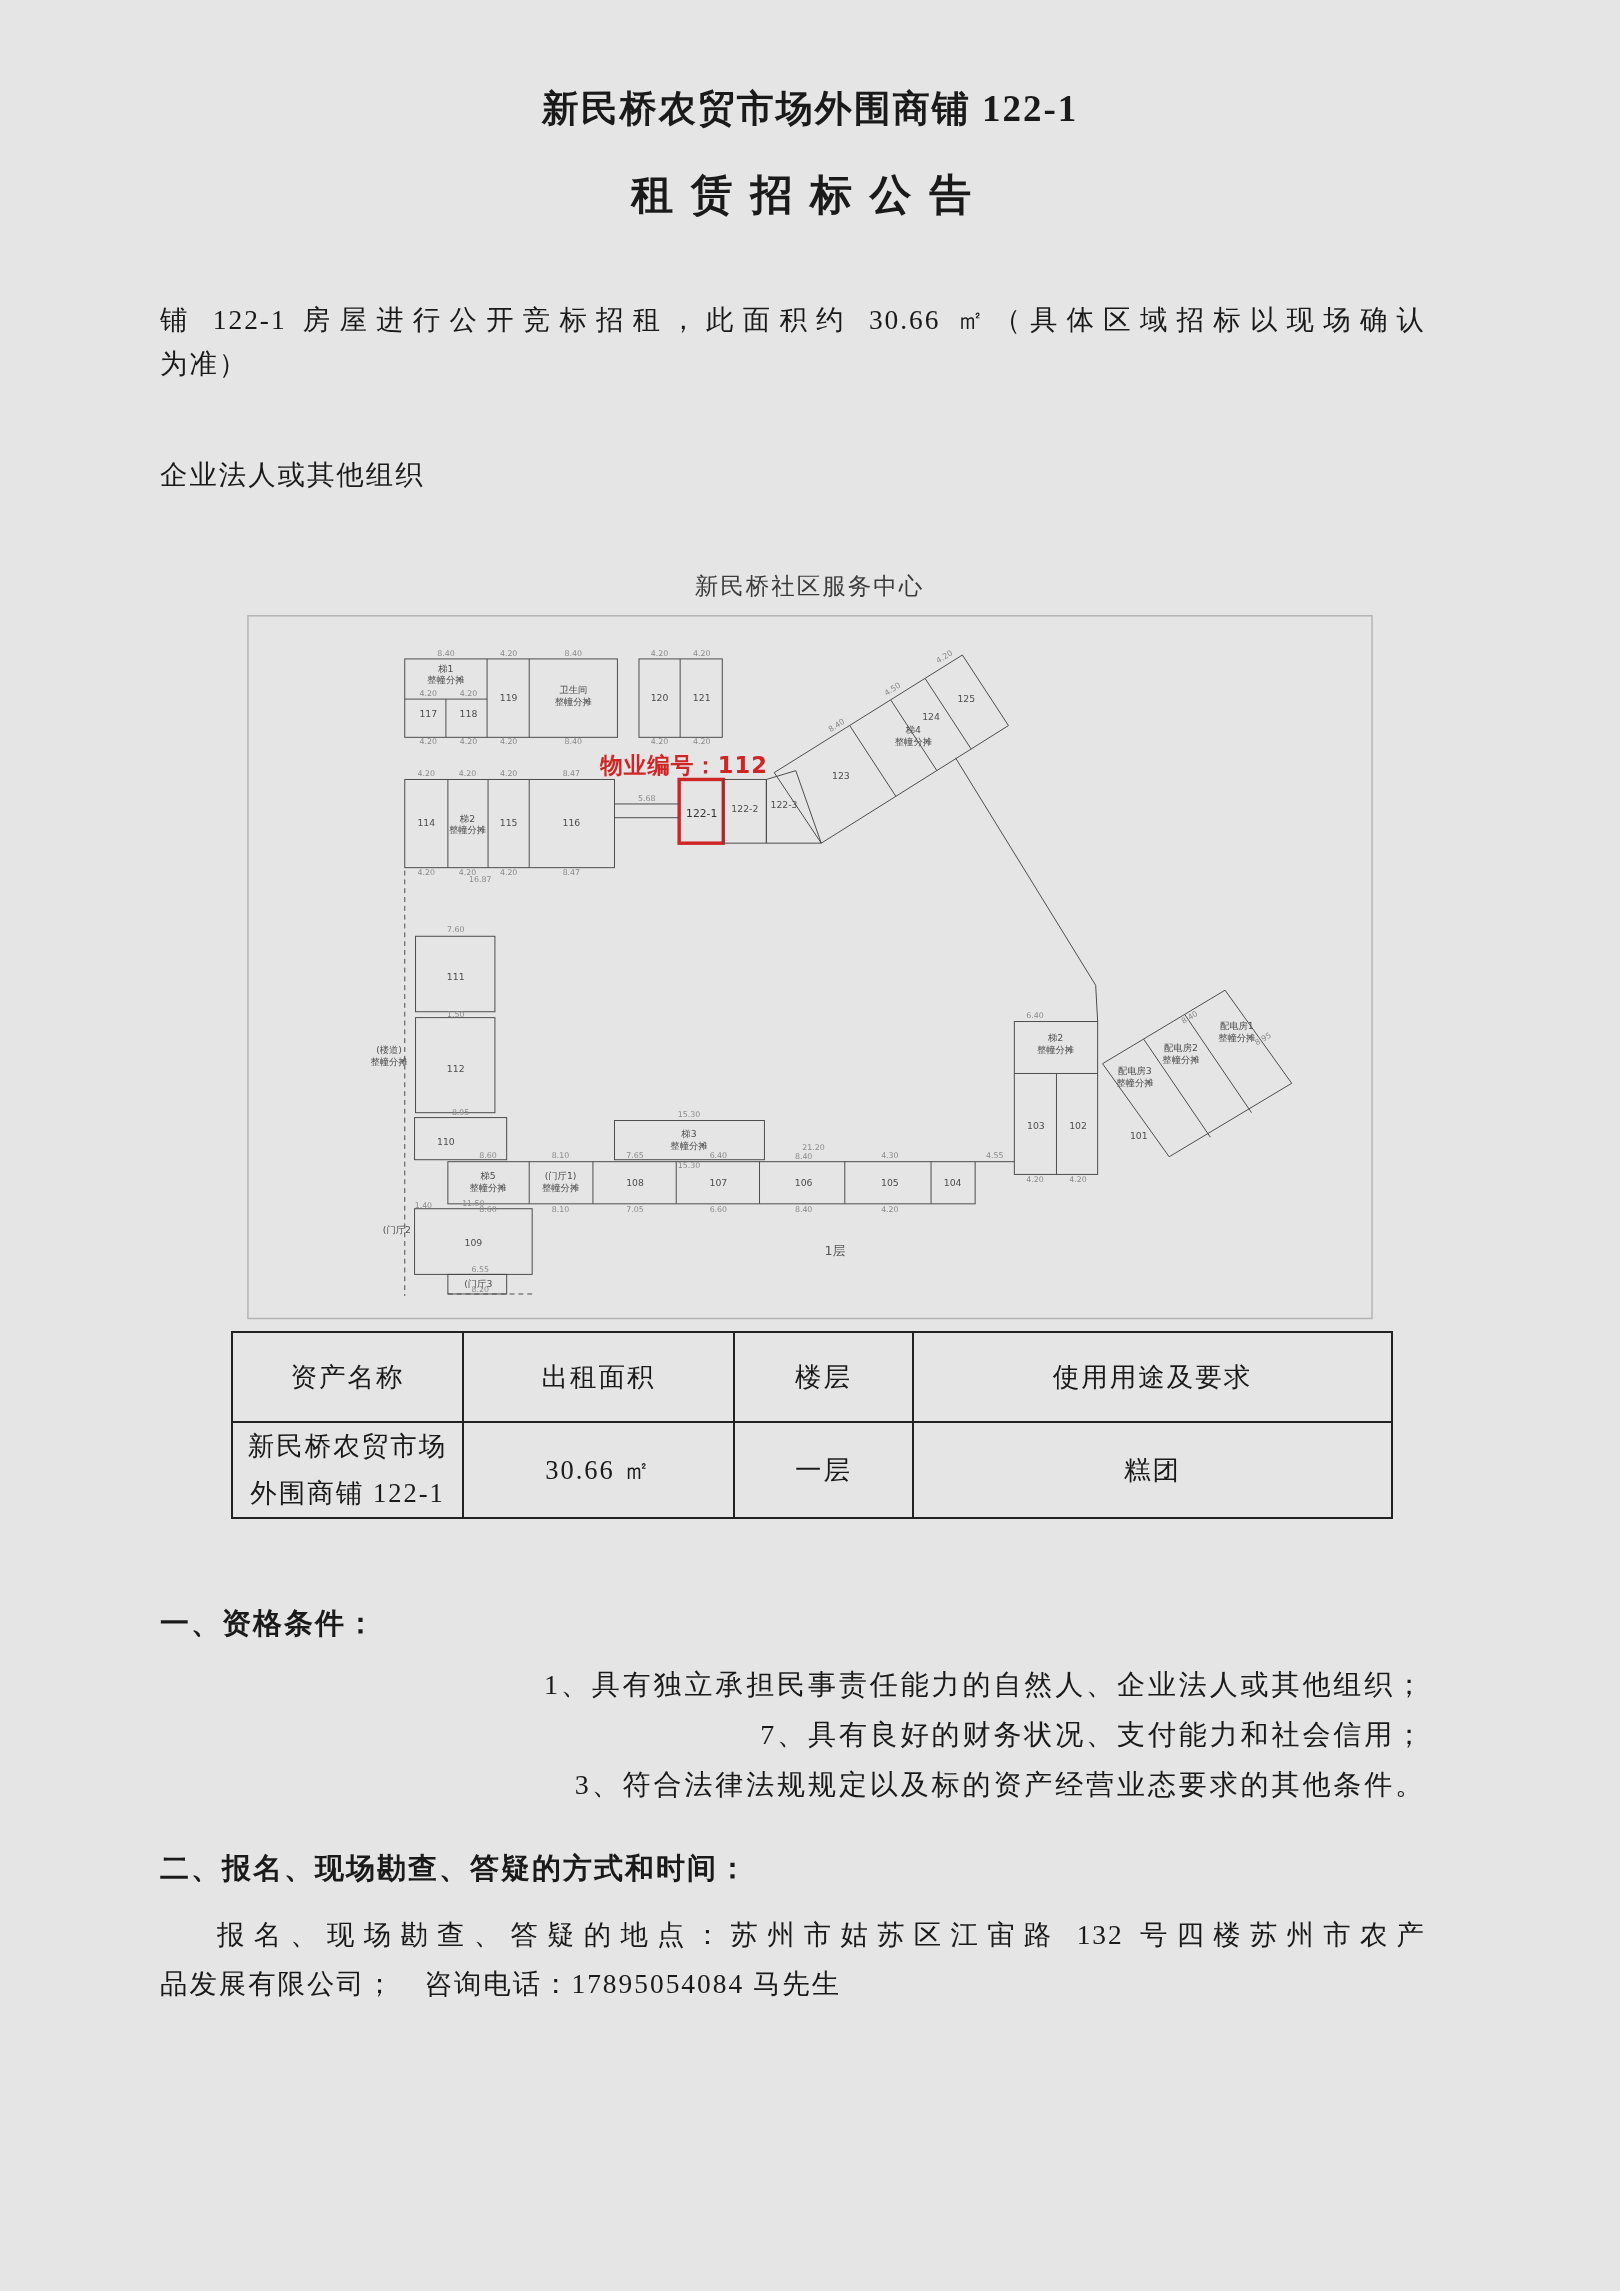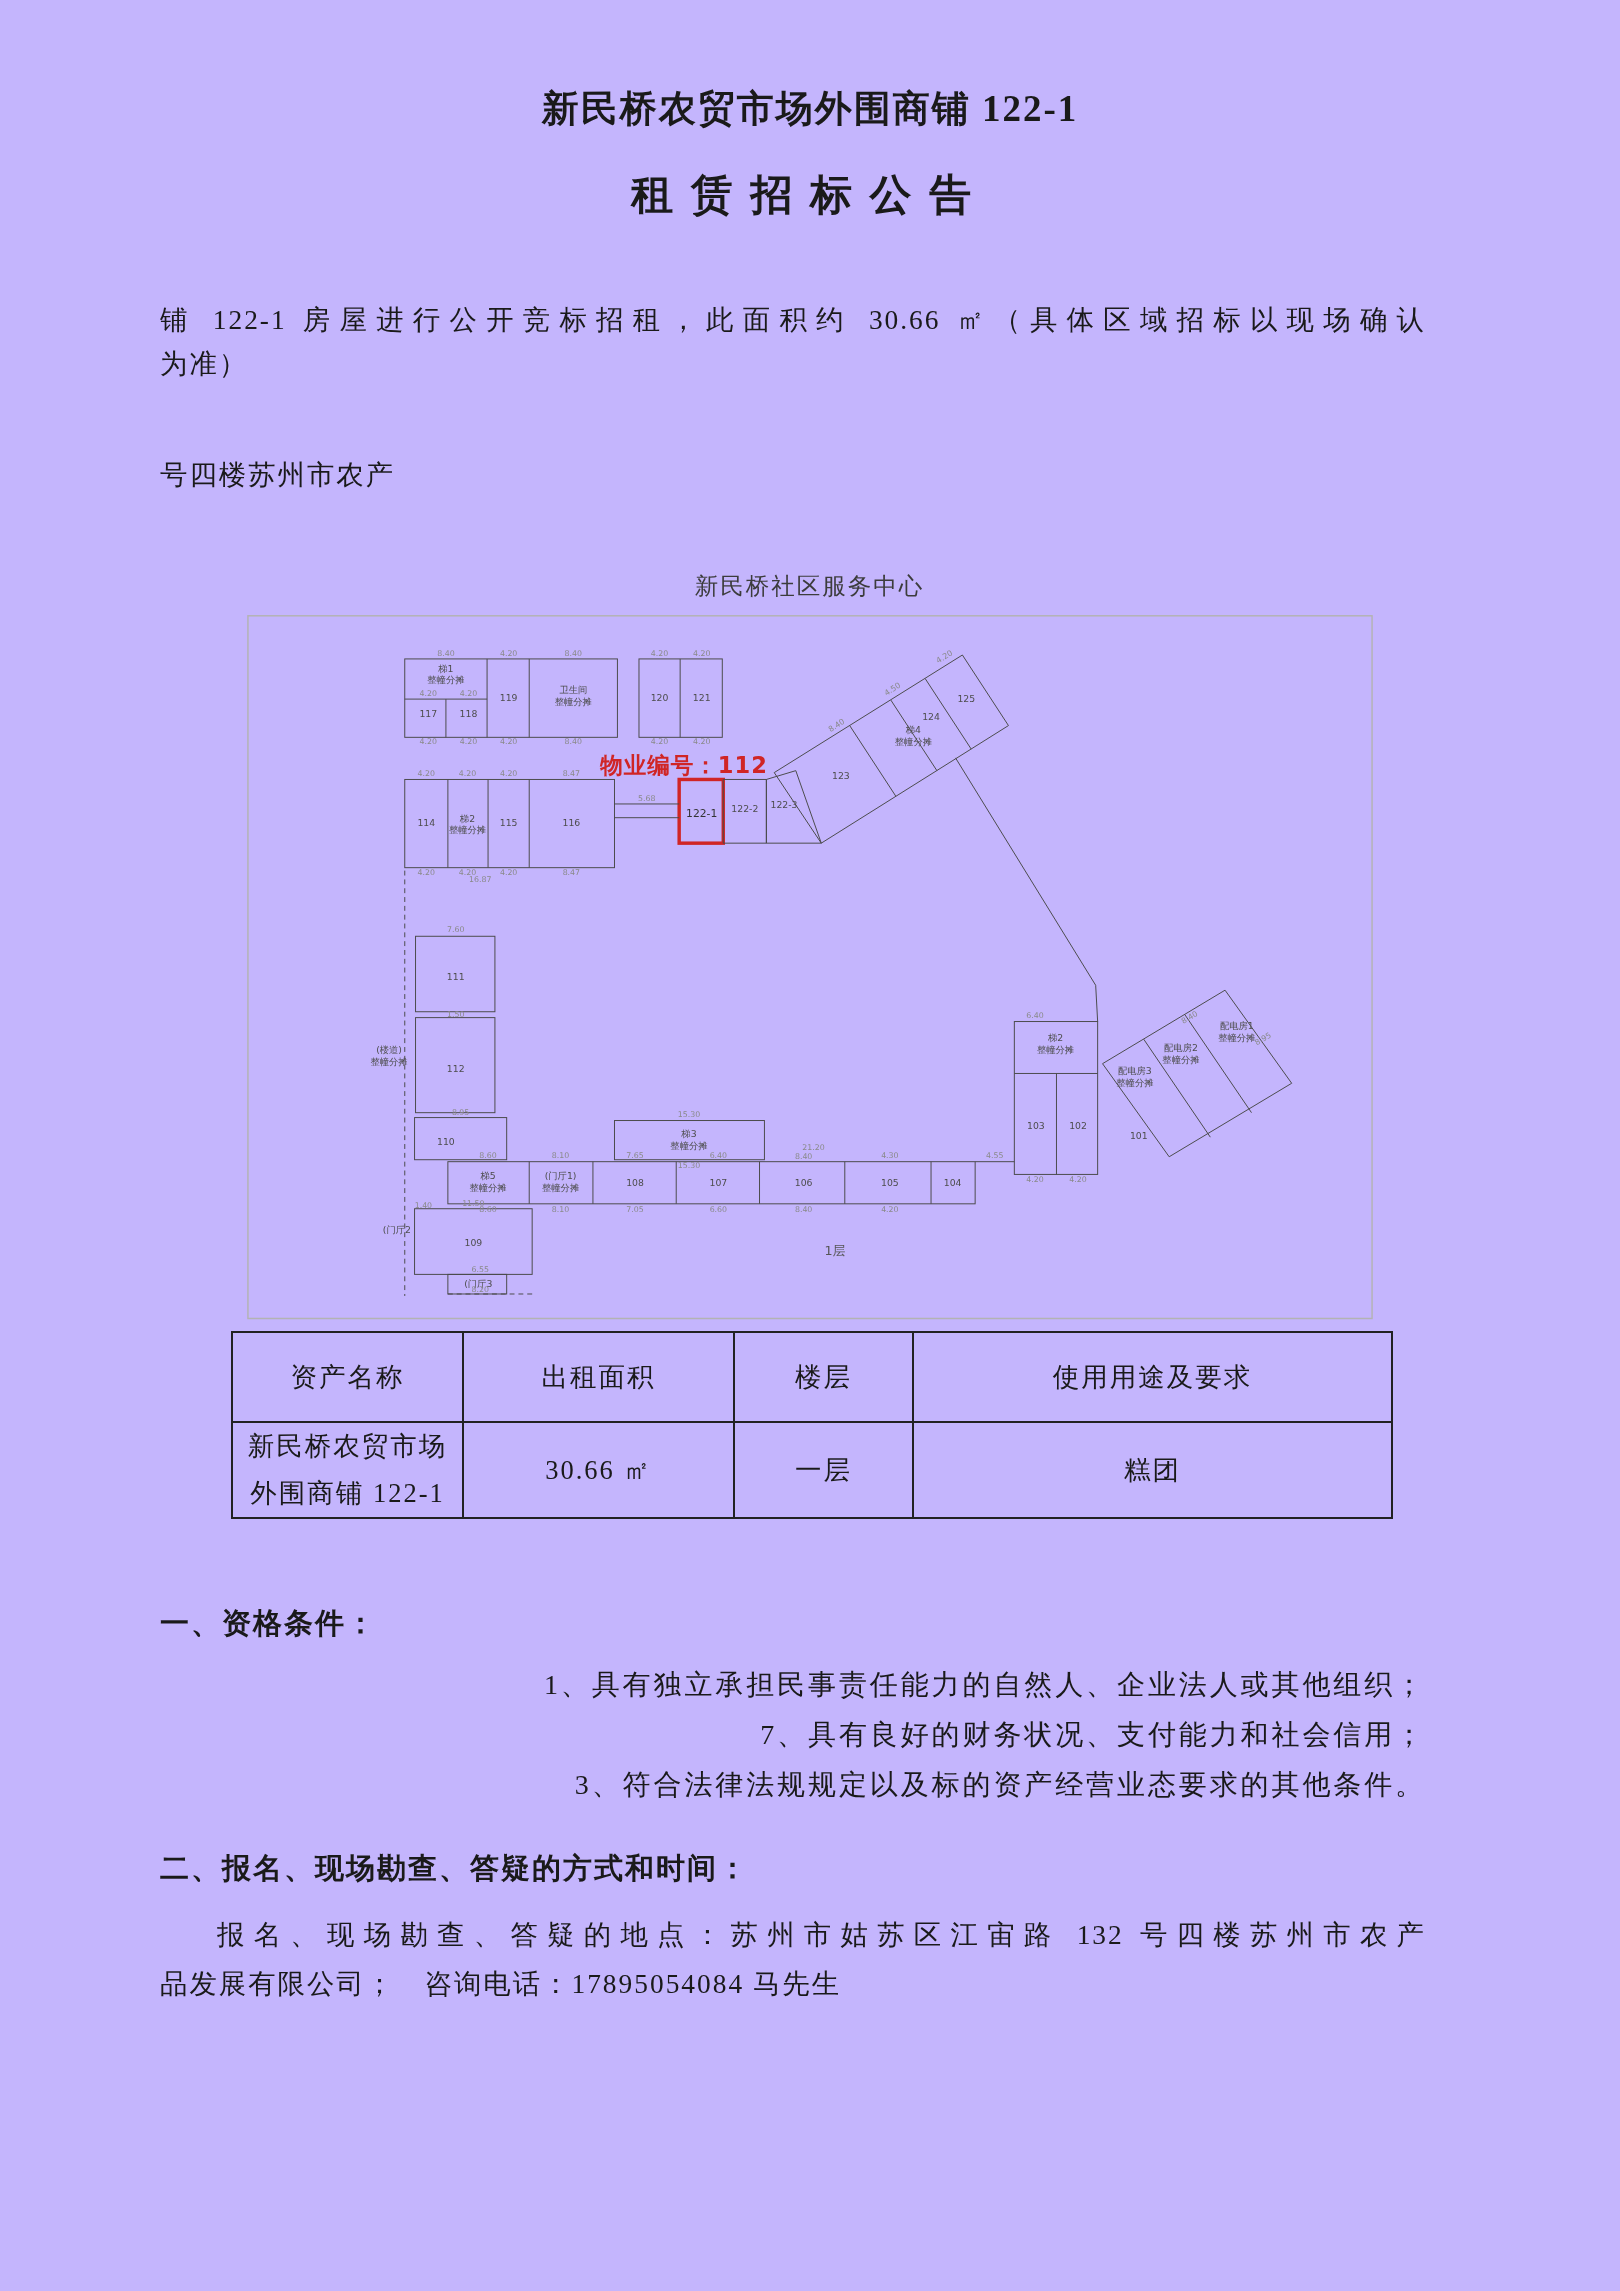--- a/index.html
+++ b/index.html
@@ -1,16 +1,16 @@
 <!DOCTYPE html>
 <html><head>
 <meta charset="utf-8">
 <style>
   html,body{margin:0;padding:0;background:#ffffff;}
-  #page{position:relative;width:1620px;height:2292px;background:#c4b5fd;overflow:hidden;
+  #page{position:relative;width:1620px;height:2292px;background:#e5e5e5;overflow:hidden;
         font-family:"Liberation Serif","DejaVu Serif",serif;color:#1a1a1a;}
   .abs{position:absolute;}
   .doc-title{left:0;width:1620px;top:84px;text-align:center;font-size:37px;font-weight:bold;letter-spacing:2px;}
   .doc-subtitle{left:0;width:1620px;top:167px;text-align:center;font-size:42px;font-weight:bold;letter-spacing:17.6px;}
   .intro{left:160px;width:1266px;top:298px;font-size:27.4px;line-height:44px;letter-spacing:2px;}
   .jline{text-align:justify;text-align-last:justify;}
   .caption{left:160px;top:457px;font-size:27.4px;letter-spacing:2px;}
   #plan-svg{position:absolute;left:0;top:0;width:1620px;height:2292px;pointer-events:none;}
   #plan-svg .ln{fill:none;stroke:#4a4a4a;stroke-width:1;}
   #plan-svg .dash{fill:none;stroke:#4a4a4a;stroke-width:1;stroke-dasharray:5 4;}
@@ -40,21 +40,21 @@
 <div id="page">
 
   <div class="abs doc-title">新民桥农贸市场外围商铺 122-1</div>
   <div class="abs doc-subtitle">租赁招标公告</div>
 
   <div class="abs intro">
     <div class="jline">铺 122-1 房屋进行公开竞标招租，此面积约 30.66 ㎡（具体区域招标以现场确认</div>
     <div>为准）</div>
   </div>
 
-  <div class="abs caption">号四楼苏州市农产</div>
+  <div class="abs caption">企业法人或其他组织</div>
 
   <svg id="plan-svg" viewBox="0 0 1653 2338">
       <rect x="253" y="628" width="1147" height="717" class="frame"></rect>
       <rect x="413" y="672" width="217" height="80" class="ln"></rect>
       <rect x="652" y="672" width="85" height="80" class="ln"></rect>
       <rect x="413" y="795" width="214" height="90" class="ln"></rect>
       <rect x="424" y="955" width="81" height="77" class="ln"></rect>
       <rect x="424" y="1038" width="81" height="97" class="ln"></rect>
       <rect x="423" y="1140" width="94" height="43" class="ln"></rect>
       <rect x="423" y="1233" width="120" height="67" class="ln"></rect>

